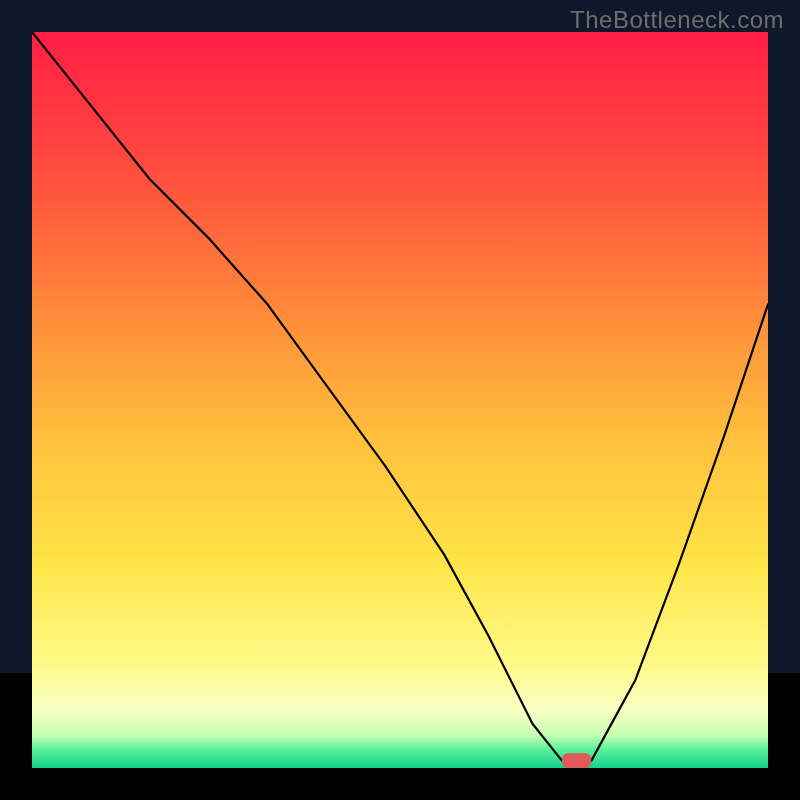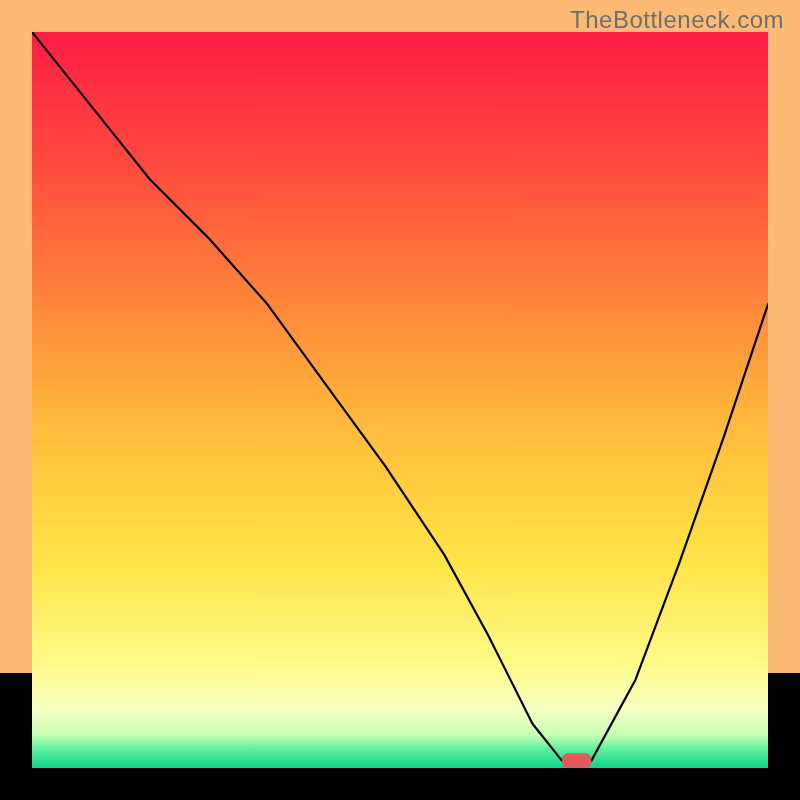--- a/index.html
+++ b/index.html
@@ -8,21 +8,21 @@
     width: 800px;
     height: 800px;
     background: #000;
     font-family: Arial, Helvetica, sans-serif;
     overflow: hidden;
   }
   .frame {
     position: relative;
     width: 800px;
     height: 673px;
-    background: #fdba74;
+    background: #0f172a;
   }
   .watermark {
     position: absolute;
     top: 6px;
     right: 16px;
     color: #6e6e6e;
     font-size: 24px;
     letter-spacing: 0.5px;
     font-weight: 500;
     z-index: 10;

